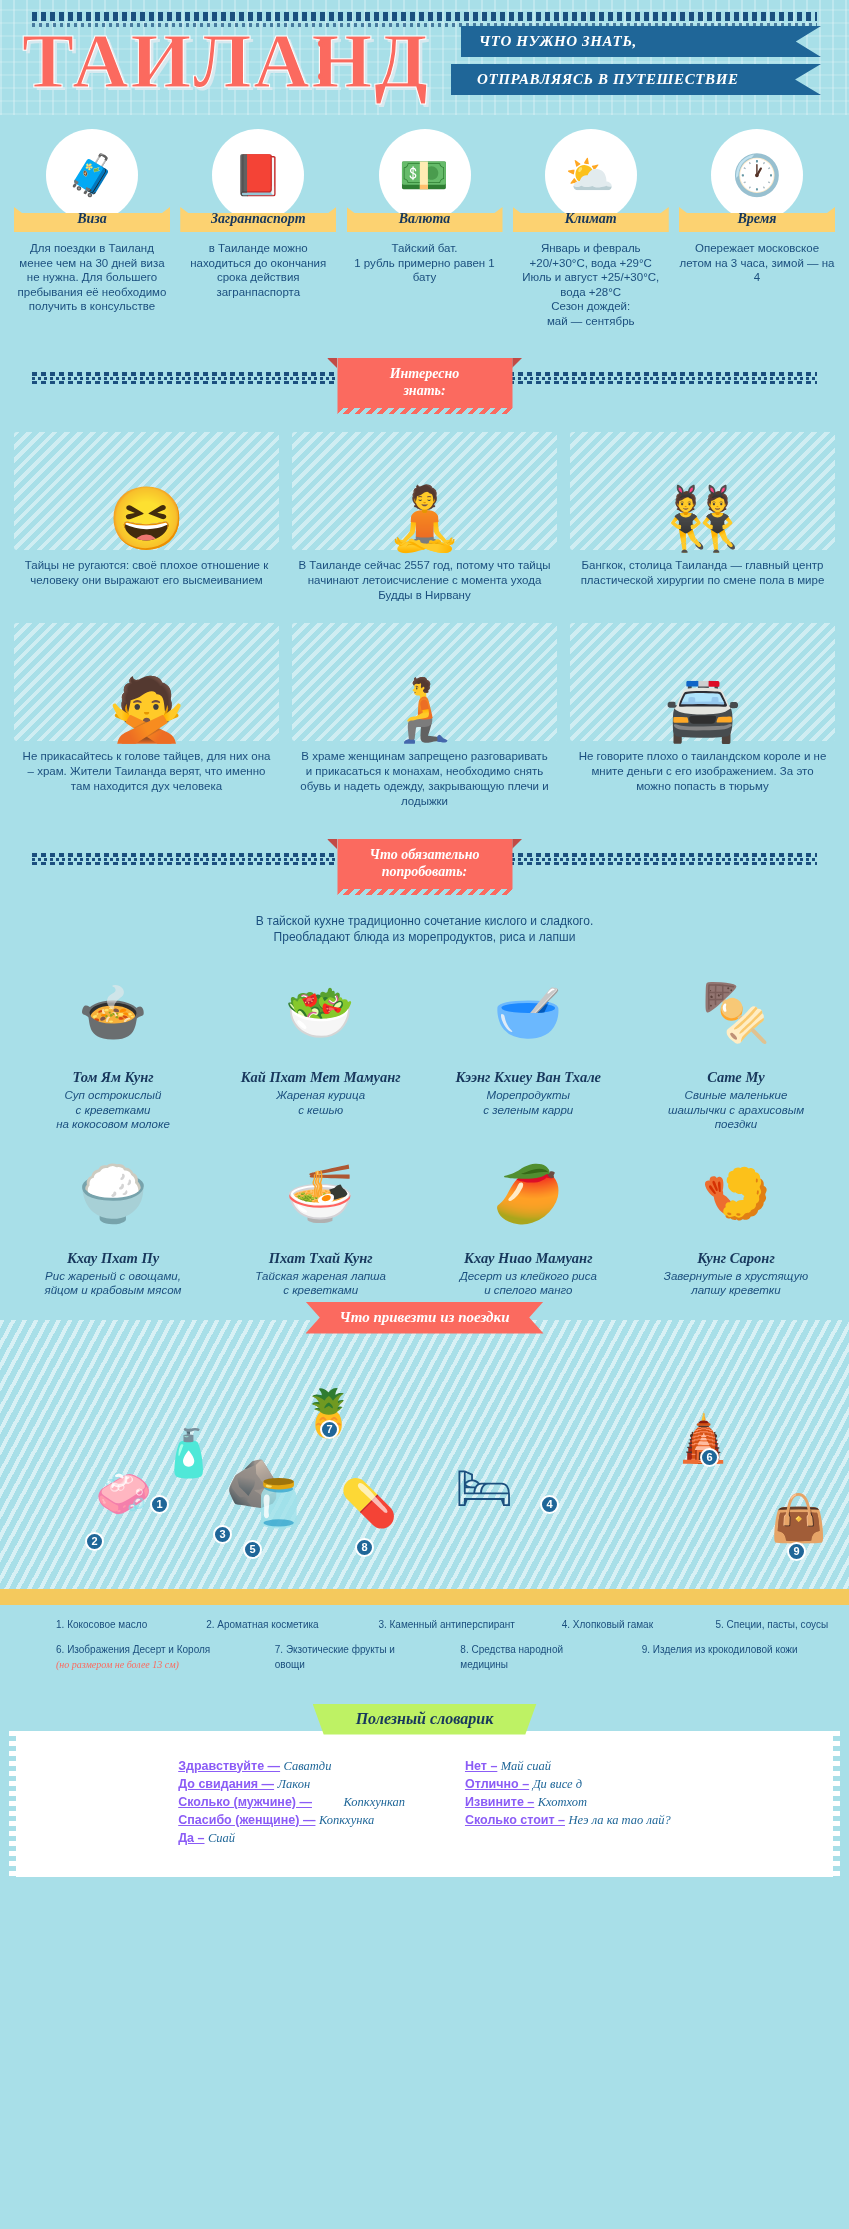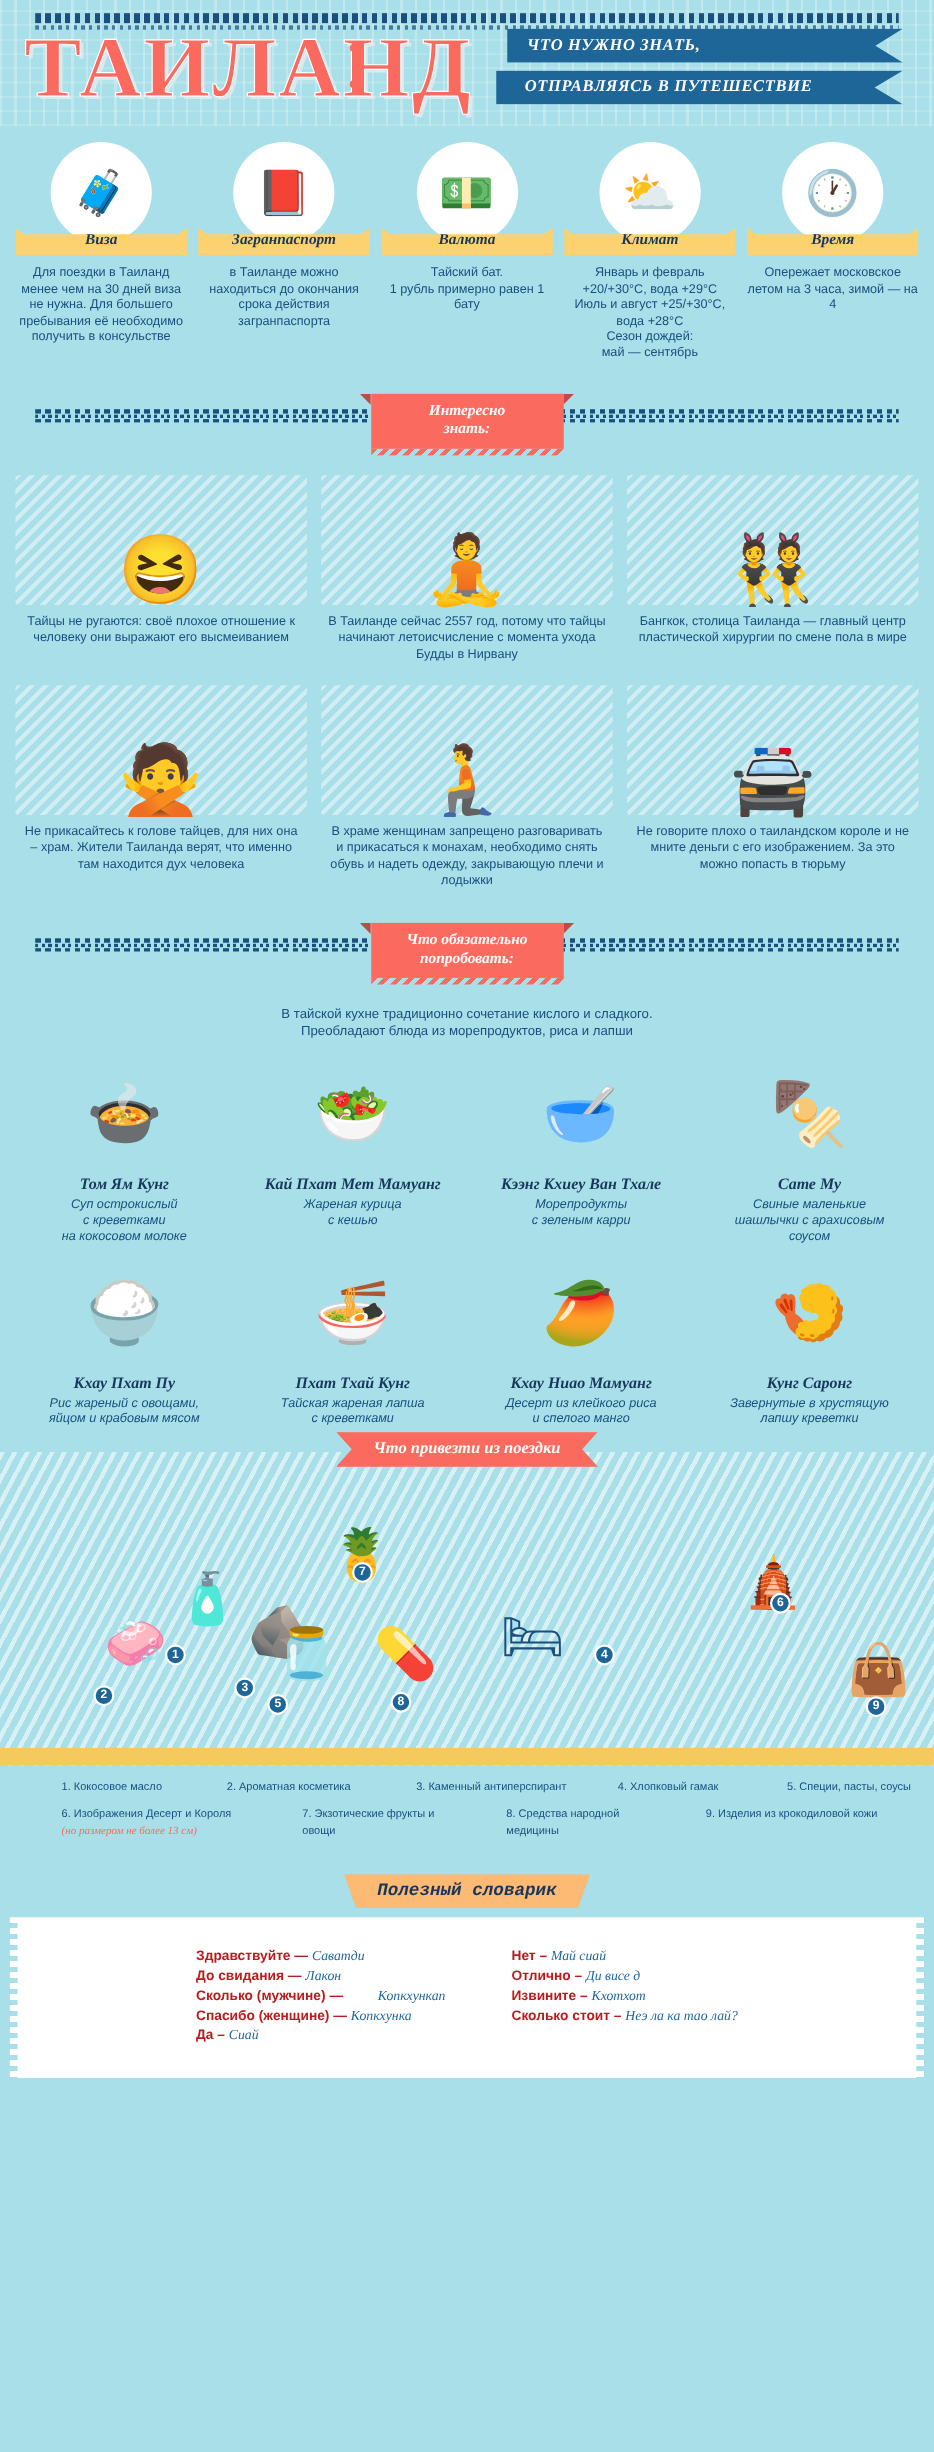--- a/index.html
+++ b/index.html
@@ -146,38 +146,38 @@
   }
   .souv-floor { position:absolute; left:0; right:0; bottom:0; height:16px; background:#f4c95d; }
   .souv-legend { padding:12px 16px 4px; }
   .legend-row { display:flex; margin-bottom:10px; }
   .legend-item { font-size:10px; line-height:15px;margin-left:40px; }
   .legend-note { color:#fb6a5f; font-style:italic; font-family:"Liberation Serif", serif; }
 
   
   .dict-wrap { position:relative; margin-top:18px; padding-bottom:10px; }
   .dict-tag {
-    position:relative; z-index:4; width:224px; margin:12px auto;
-    background:#fdba74; color:#17375c; text-align:center;
-    font-family:Liberation Mono, monospace; font-style:italic; font-weight:700;
+    position:relative; z-index:4; width:224px; margin:0 auto;
+    background:#bef264; color:#17375c; text-align:center;
+    font-family:Liberation Serif, serif; font-style:italic; font-weight:700;
     font-size:16px; padding:6px 0 7px;
     clip-path: polygon(0 0, 100% 0, 95% 100%, 5% 100%);
   }
   .dict-card {
     margin:-4px 16px 0; background:#fff; padding:26px 0 30px; position:relative;
   }
   .dict-card:before, .dict-card:after {
     content:""; position:absolute; top:0; bottom:0; width:8px;
     background: repeating-linear-gradient(180deg, #fff 0 5px, transparent 5px 10px);
   }
   .dict-card:before { left:-7px; }
   .dict-card:after  { right:-7px; }
   .dict-cols { display:flex; justify-content:center; gap:60px; }
   .dict-col { font-size:12.5px; line-height:18px; }
-  .dict-col .ru { font-weight:bold; color:#b91c1c; }
+  .dict-col .ru { font-weight:bold; color:#8b5cf6;text-decoration:underline; }
   .dict-col .th { font-family:"Liberation Serif", serif; font-style:italic; color:#1f6698; }
 </style>
 </head>
 <body>
 
 <div class="page">
 
   <div class="header">
     <div class="mandala-bg"></div>
     <div class="dotline-top"></div>
@@ -301,21 +301,21 @@
       <div class="plate">🥣</div>
       <div class="food-name" style="white-space: pre-line;">Кээнг Кхиеу Ван Тхале</div>
       <div class="food-desc" style="white-space: pre-line;">Морепродукты
 с зеленым карри</div>
     </div>
         <div class="food-cell">
       <div class="plate">🍢</div>
       <div class="food-name" style="white-space: pre-line;">Сате Му</div>
       <div class="food-desc" style="white-space: pre-line;">Свиные маленькие
 шашлычки с арахисовым
-соусом</div>
+поездки</div>
     </div>
       </div>
       <div class="food-grid">
         <div class="food-cell">
       <div class="plate">🍚</div>
       <div class="food-name" style="white-space: pre-line;">Кхау Пхат Пу</div>
       <div class="food-desc" style="white-space: pre-line;">Рис жареный с овощами,
 яйцом и крабовым мясом</div>
     </div>
         <div class="food-cell">

